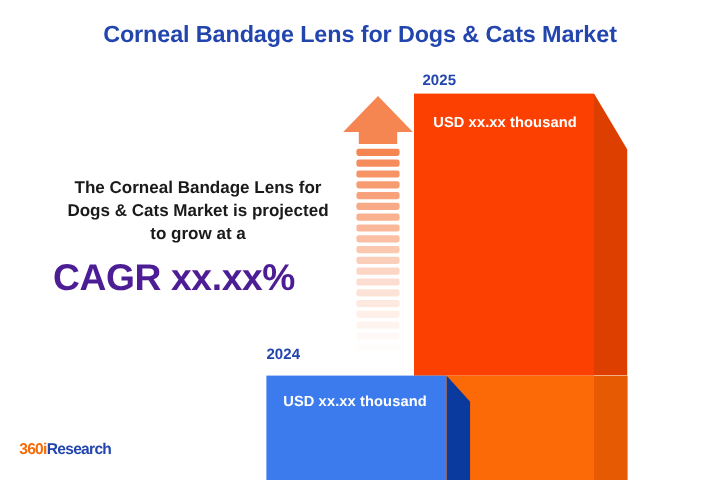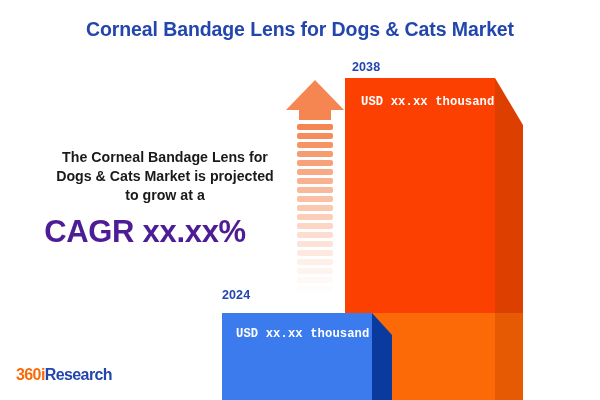--- a/index.html
+++ b/index.html
@@ -55,21 +55,21 @@
     color: #4c1d95;
     letter-spacing: -0.3px;
     text-align: center;
   }
 
   
   #logo {
     position: absolute;
     left: 16px;
     top: 366px;
-    font-size: 16px;
+    font-size: 13px;
     font-weight: bold;
     letter-spacing: -0.6px;
     white-space: nowrap;
   }
   #logo .logo-360i { color: #F96B07; }
   #logo .logo-research { color: #2346AE; }
 
   
   #arrow {
     position: absolute;
@@ -88,21 +88,20 @@
     color: #2346AE;
     letter-spacing: 0.1px;
   }
   .bar-value {
     position: absolute;
     font-size: 12.2px;
     font-weight: bold;
     color: #ffffff;
     letter-spacing: 0.1px;
     white-space: nowrap;
-    font-family: Liberation Mono, monospace;
   }
 
   
   #bar-2032-year { left: 352px; top: 60px; }
   #bar-2032 {
     position: absolute;
     left: 345px;
     top: 78px;
     width: 178px;
     height: 322px;
@@ -190,21 +189,21 @@
         <rect x="11" y="161" width="36" height="6" rx="2" fill="#F58551" fill-opacity="0.23"></rect>
         <rect x="11" y="170" width="36" height="6" rx="2" fill="#F58551" fill-opacity="0.18"></rect>
         <rect x="11" y="179" width="36" height="6" rx="2" fill="#F58551" fill-opacity="0.13"></rect>
         <rect x="11" y="188" width="36" height="6" rx="2" fill="#F58551" fill-opacity="0.09"></rect>
         <rect x="11" y="197" width="36" height="6" rx="2" fill="#F58551" fill-opacity="0.05"></rect>
         <rect x="11" y="206" width="36" height="6" rx="2" fill="#F58551" fill-opacity="0.02"></rect>
       </g>
     </svg>
   </div>
 
-  <div class="bar-year" id="bar-2032-year">2038</div>
+  <div class="bar-year" id="bar-2032-year">2025</div>
   <div id="bar-2032">
     <div id="bar-2032-front-upper"></div>
     <div id="bar-2032-front-lower"></div>
     <div id="bar-2032-side-upper"></div>
     <div id="bar-2032-side-lower"></div>
   </div>
   <div class="bar-value" id="bar-2032-value">USD xx.xx thousand</div>
 
   <div class="bar-year" id="bar-2024-year">2024</div>
   <div id="bar-2024">

